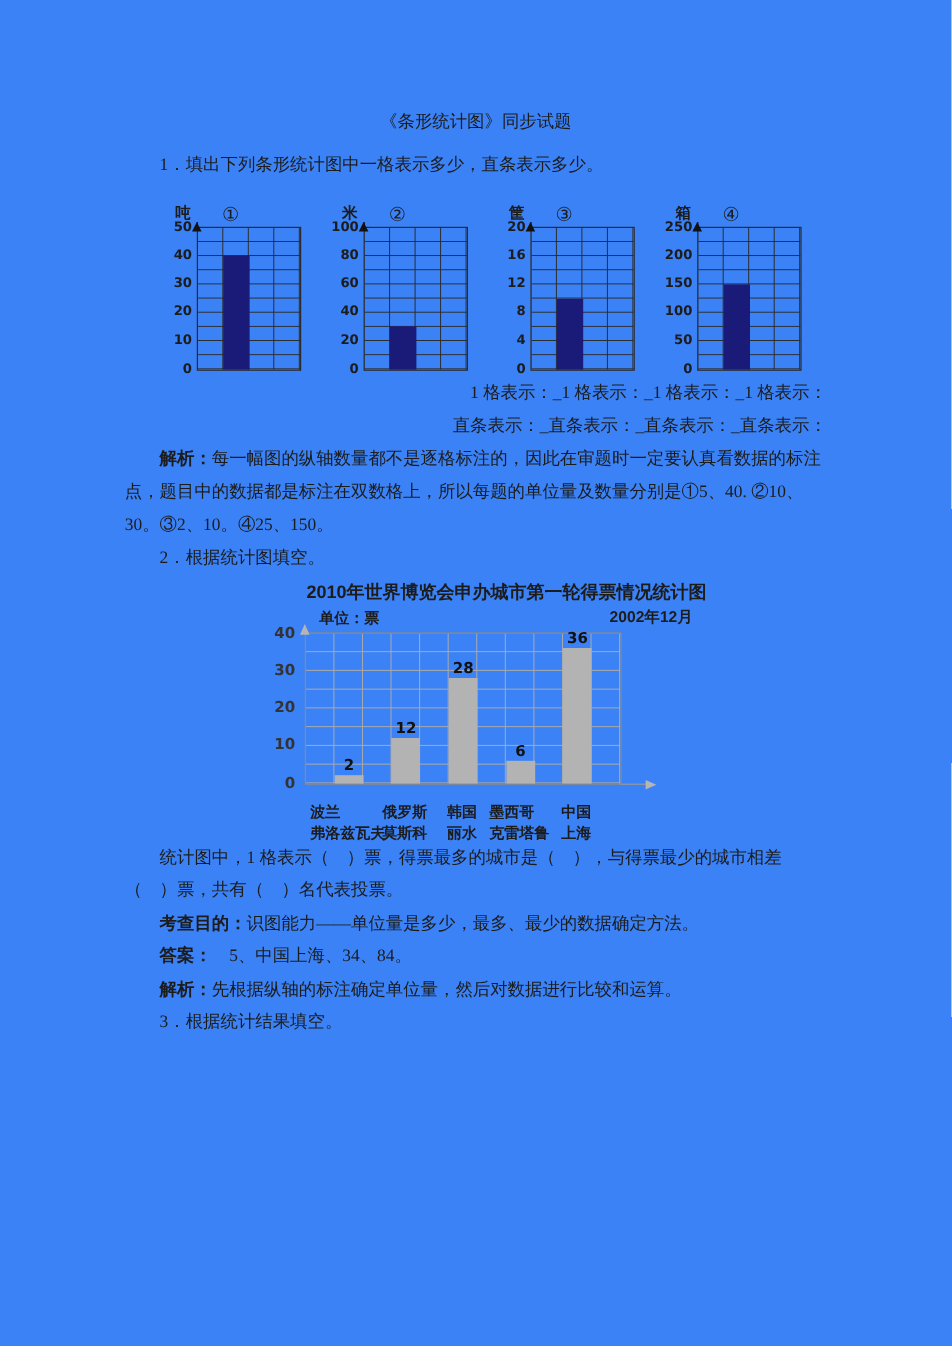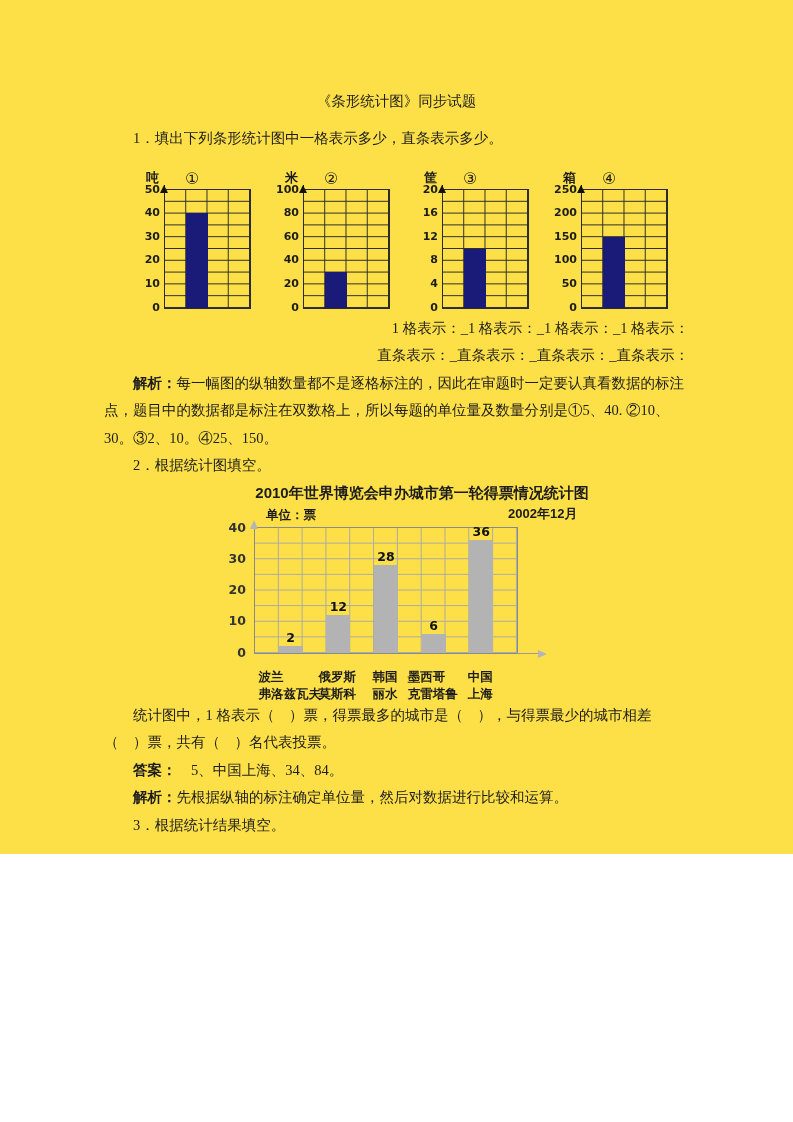--- a/index.html
+++ b/index.html
@@ -1,18 +1,18 @@
 <!DOCTYPE html>
 <html><head>
 <meta charset="utf-8">
 <style>
   html,body { margin:0; padding:0; background:#ffffff; }
   .page {
-    position:relative; width:793px; height:854px; margin:0 auto;
-    background:#fde047; overflow:hidden;
+    position:relative; width:793px; height:1122px; margin:0 auto;
+    background:#3b82f6; overflow:hidden;
     font-family:"Liberation Serif","DejaVu Serif",serif;
     color:#1c1c1c; font-size:14.5px;
   }
   .doc { padding:92px 104px 0 104px; }
   p { margin:0; line-height:27.5px; }
   .title { text-align:center; font-size:14.5px; font-weight:normal; margin:0 0 14px 0; }
   .heading { font-weight:bold; font-size:15px; text-indent:2em; margin-top:6px; }
   .indent2 { text-indent:2em; }
   .indent35 { text-indent:3.3em;text-align:right; }
   b.lbl { font-weight:bold; }
@@ -229,20 +229,21 @@
           </div>
           <div class="bc-cat" style="left: 86.3636%;">
             <div>中国</div>
             <div>上海</div>
           </div>
         </div>
     </div>
 
     <p class="indent2">统计图中，1 格表示（　）票，得票最多的城市是（　），与得票最少的城市相差（　）票，共有（　）名代表投票。</p>
 
+    <p class="indent2"><b class="lbl">考查目的：</b><span>识图能力——单位量是多少，最多、最少的数据确定方法。</span></p>
 
     <p class="indent2"><b class="lbl">答案：</b>　<span>5、中国上海、34、84。</span></p>
 
     <p class="indent2"><b class="lbl">解析：</b><span>先根据纵轴的标注确定单位量，然后对数据进行比较和运算。</span></p>
 
     <p class="indent2">3．根据统计结果填空。</p>
 
   </div>
 </div>
 

